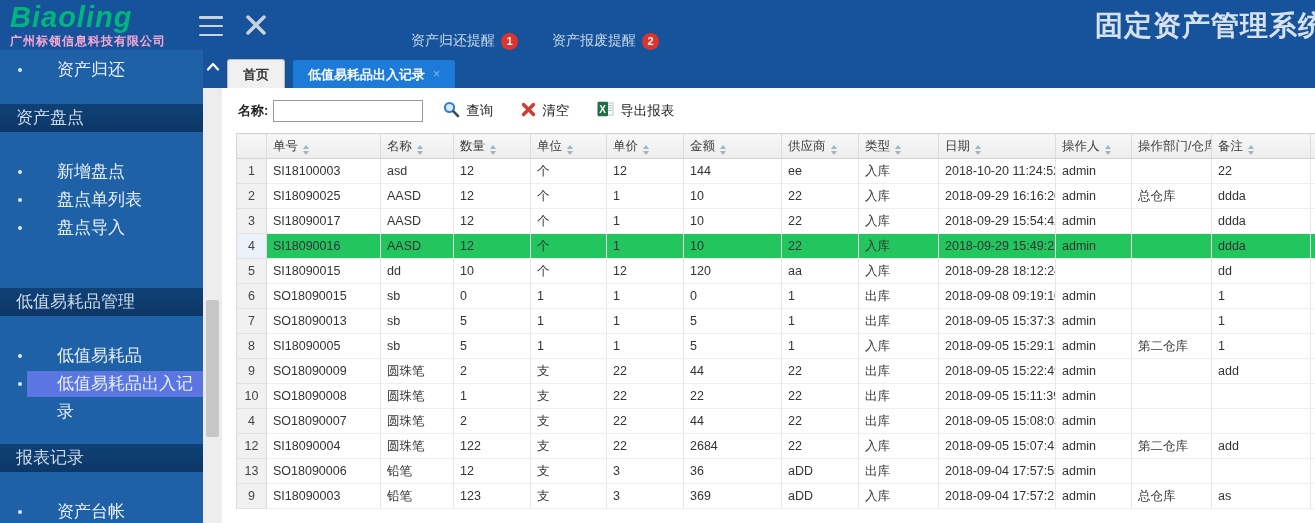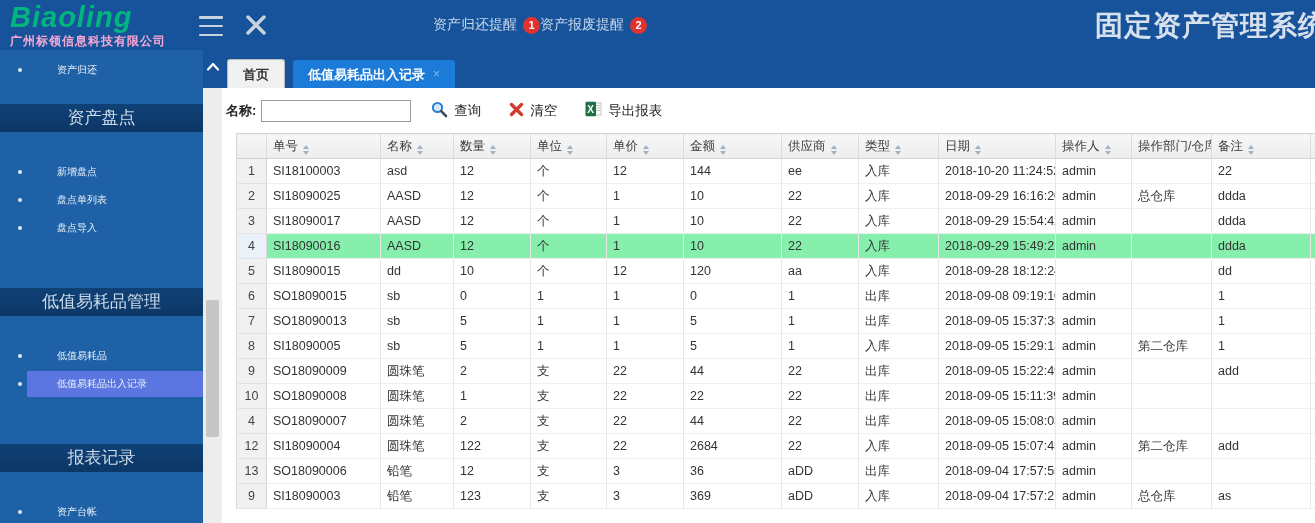--- a/index.html
+++ b/index.html
@@ -12,62 +12,62 @@
   .header{position:absolute;left:0;top:0;width:1315px;height:50px;background:#17539a;overflow:hidden;}
   .logo{position:absolute;left:10px;top:2px;width:190px;}
   .logo-title{font-style:italic;font-weight:bold;font-size:29px;color:#00b57e;letter-spacing:1px;line-height:30px;}
   .logo-sub{font-size:12px;font-weight:bold;color:#f9a8d4;letter-spacing:1px;margin-top:1px;}
   .hamburger{position:absolute;left:199px;top:15px;width:24px;height:20px;cursor:pointer;display:flex;flex-direction:column;justify-content:space-between;padding:1px 0;}
   .hamburger div{height:2.5px;background:#c9d2df;border-radius:1px;}
   .hdr-close{position:absolute;left:243px;top:12px;width:26px;height:26px;cursor:pointer;}
   .welcome{position:absolute;left:286px;top:4px;height:40px;width:128px;background:#0d86e6;border-radius:3px;
     display:flex;align-items:center;justify-content:center;gap:10px;color:#fff;font-weight:bold;font-size:14px;cursor:pointer;}
   .caret{width:0;height:0;border-left:5px solid transparent;border-right:5px solid transparent;border-top:6px solid #8ecef8;}
-  .reminders{position:absolute;left:433px;top:0;height:50px;display:flex;align-items:center;}
+  .reminders{position:absolute;left:411px;top:0;height:50px;display:flex;align-items:flex-end;gap:34px;}
   .rem{display:flex;align-items:center;gap:6px;color:#c6d8ec;font-size:14px;cursor:pointer;}
   .badge{min-width:17px;height:17px;border-radius:50%;background:#e0332e;color:#fff;font-size:11px;font-weight:bold;
     display:flex;align-items:center;justify-content:center;}
   .app-title{position:absolute;right:-12px;top:7px;font-size:28px;font-weight:600;color:#d7e1ee;letter-spacing:1px;white-space:nowrap;}
   
   .sidebar{position:absolute;left:0;top:50px;width:203px;height:473px;background:#1f61a6;overflow:hidden;}
   .side-section{height:28px;line-height:28px;margin-top:20px;background:linear-gradient(#0f4176,#0c3766);
-    color:#cddcec;font-size:17px;cursor:pointer;text-align:center;}
-  .side-item{position:relative;height:28px;line-height:28px;color:#e9eff8;font-size:10px;cursor:pointer;}
+    color:#cddcec;font-size:17px;padding-left:16px;cursor:pointer;}
+  .side-item{position:relative;height:28px;line-height:28px;color:#e9eff8;font-size:17px;cursor:pointer;}
   .side-item .bullet{position:absolute;left:18px;top:12px;width:4px;height:4px;border-radius:50%;background:#dfe8f2;z-index:2;}
   .side-item .lbl{position:absolute;left:57px;z-index:2;}
   .side-item .sel-bg{position:absolute;left:27px;right:0;top:1px;bottom:1px;background:#5b76e0;z-index:1;}
   .side-gap-top{height:6px;}
   .side-gap{height:26px;}
   
   .strip{position:absolute;left:203px;top:50px;width:19px;height:473px;background:#ededed;}
   .strip-top{height:38px;background:#17539a;display:flex;align-items:flex-start;justify-content:center;padding-top:12px;box-sizing:border-box;cursor:pointer;}
   .strip-thumb{position:absolute;left:3px;top:250px;width:13px;height:137px;background:#c6c6c6;border-radius:2px;cursor:pointer;}
   
   .main{position:absolute;left:222px;top:50px;width:1093px;height:473px;background:#fff;overflow:hidden;}
   .tabbar{height:38px;background:#17539a;display:flex;align-items:flex-end;padding-left:5px;box-sizing:border-box;}
   .tab{height:19px;padding:5px 15px 4px 15px;border-radius:3px 3px 0 0;font-size:13px;cursor:pointer;margin-right:8px;line-height:19px;font-weight:bold;}
   .tab.inactive{background:#f0f0f0;border:1px solid #b9b9b9;border-bottom:none;color:#333;}
   .tab.active{background:#1c7bd8;color:#fff;font-weight:bold;display:flex;gap:8px;align-items:center;}
   .tab-x{color:rgba(255,255,255,.45);font-weight:normal;font-size:12px;}
-  .toolbar{height:45px;display:flex;align-items:center;padding-left:4px;gap:0;}
+  .toolbar{height:45px;display:flex;align-items:center;padding-left:16px;gap:0;}
   .tb-label{font-weight:bold;color:#222;margin-right:5px;}
   .tb-input{width:140px;height:20px;border:1px solid #9a9a9a;font-size:13px;padding:0 4px;outline:none;}
   .tb-btn{display:flex;align-items:center;gap:6px;margin-left:28px;cursor:pointer;color:#222;font-size:13.5px;}
   .tb-btn:first-of-type{margin-left:20px;}
   
   .tablewrap{width:1093px;height:390px;overflow:hidden;padding-left:14px;box-sizing:border-box;}
   table{border-collapse:collapse;table-layout:fixed;width:1134px;font-size:12.5px;}
   th,td{height:25px;box-sizing:border-box;padding:0 0 0 6px;text-align:left;overflow:hidden;white-space:nowrap;font-weight:normal;}
   thead th{background:linear-gradient(#f7f7f7,#ededed);border-top:1px solid #d3d3d3;border-bottom:1px solid #d3d3d3;
     border-right:1px solid #dcdcdc;color:#3c3c3c;cursor:pointer;}
   thead th.rn{border-left:1px solid #d3d3d3;}
   td{border-right:1px solid #e7e7e7;border-bottom:1px solid #efefef;color:#333;}
   td.rn{background:#f1f1f1;border-left:1px solid #d9d9d9;border-right:1px solid #d9d9d9;border-bottom:1px solid #e2e2e2;
     text-align:center;padding:0;color:#444;}
-  tr.selected td{background:#86efac;}
+  tr.selected td{background:#22c55e;}
   tr.selected td.rn{background:#eaf1f9;}
   .sort{display:inline-flex;flex-direction:column;margin-left:5px;vertical-align:1px;}
   .sort i{display:block;width:0;height:0;border-left:3.5px solid transparent;border-right:3.5px solid transparent;}
   .sort .up{border-bottom:4px solid #a2b2c2;margin-bottom:2px;}
   .sort .dn{border-top:4px solid #a2b2c2;}
 </style>
 </head>
 <body>
 
 <div class="header">

